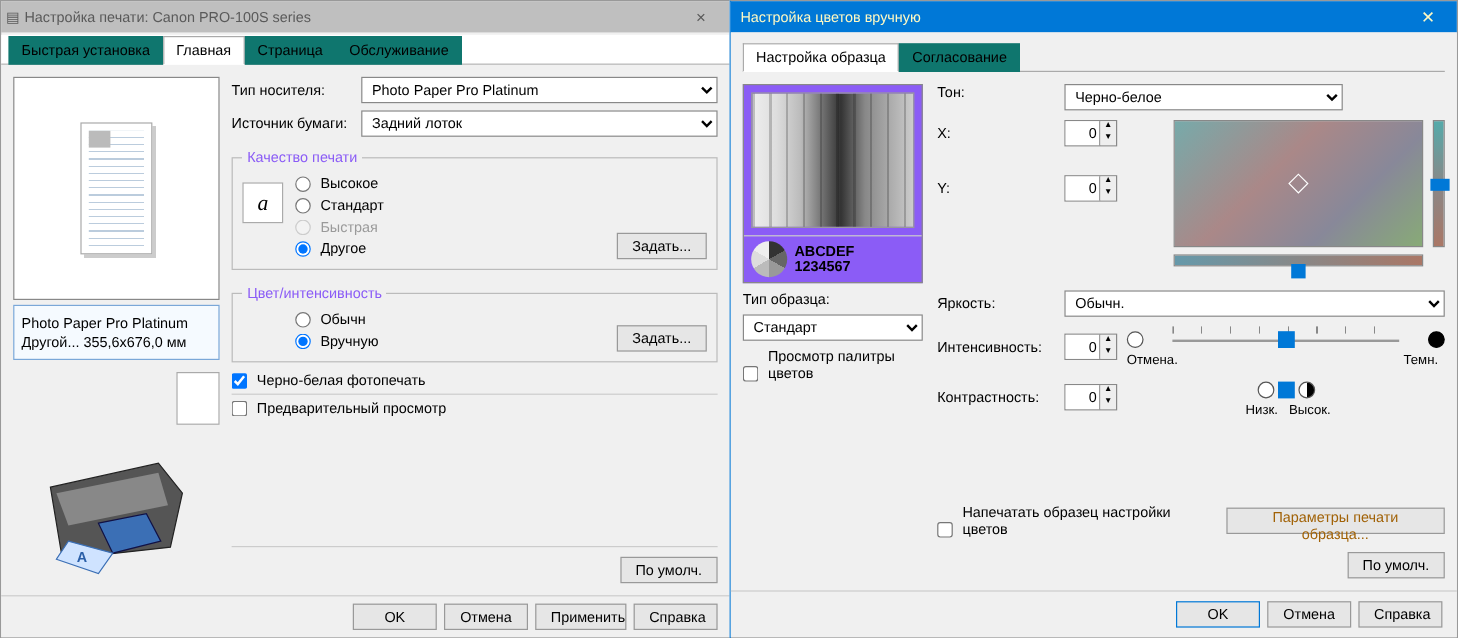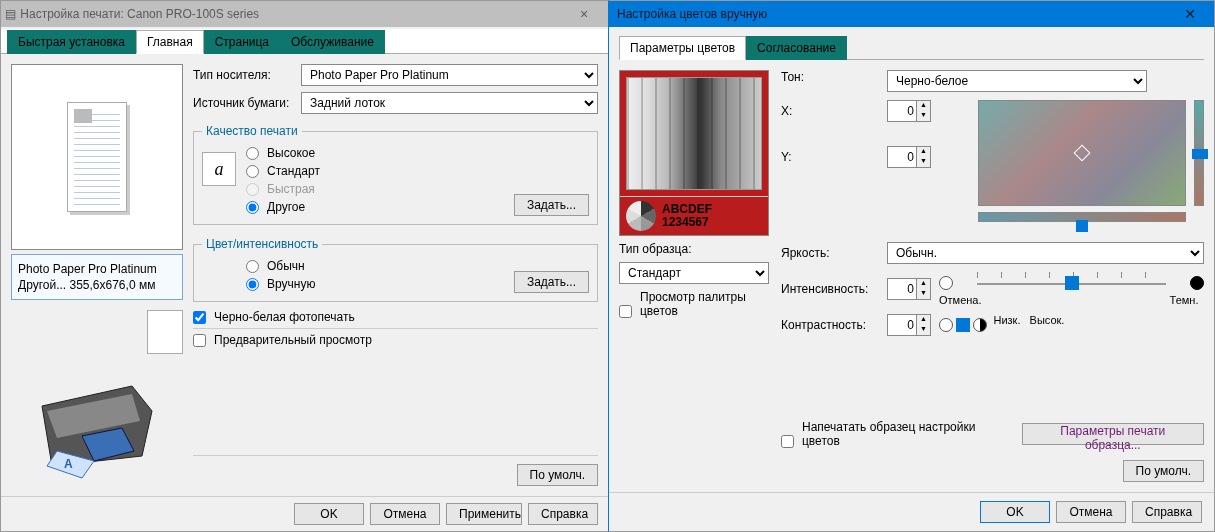--- a/index.html
+++ b/index.html
@@ -2,59 +2,59 @@
 <html><head>
 <meta charset="utf-8">
 <style>
 * { box-sizing: border-box; font-family: "Segoe UI", Tahoma, sans-serif; font-size: 12px; }
 body { margin: 0; background: #fff; width: 1215px; height: 532px; display: flex; }
 .window { display: flex; flex-direction: column; border: 1px solid #999; background: #f0f0f0; }
 .w1 { width: 608px; height: 532px; border-right: none; }
 .w2 { width: 607px; height: 532px; border-left: 1px solid #0078d7; }
 .titlebar { height: 26px; display: flex; align-items: center; padding: 0 4px; }
 .t1 { background: #bfbfbf; color: #5a5a5a; }
-.t2 { background: #0078d7; color: #0f172a; }
+.t2 { background: #0078d7; color: #fef9c3; }
 .titlebar .title { flex: 1; padding-left: 4px; }
 .titlebar .close { width: 40px; text-align: center; cursor: pointer; font-size: 14px; }
 .tabs { display: flex; background: #fff; border-bottom: 1px solid #aaa; padding-left: 6px; margin-top:2px; }
 .tabs-inner { display: flex; border-bottom: 1px solid #aaa; margin: 8px 10px 0 10px; }
 .tab { padding: 4px 10px; border: 1px solid transparent; cursor: pointer; position: relative; top: 1px; background: #0f766e;}
 .tab.active { background: #fff; border: 1px solid #aaa; border-bottom: 1px solid #fff; }
 .body1 { flex: 1; display: flex; padding: 10px; gap: 10px; background: #f0f0f0; }
 .left-col { width: 172px; display: flex; flex-direction: column; align-items: center; }
 .preview-box { width: 172px; height: 186px; border: 1px solid #888; background: #fff; display: flex; align-items: center; justify-content: center; }
 .paper-preview { width: 60px; height: 110px; background: #fff; border: 1px solid #aaa; box-shadow: 3px 3px 0 #ccc; position: relative; }
 .paper-preview::before { content:""; position:absolute; top:6px; left:6px; right:6px; bottom:6px; background: repeating-linear-gradient(#fff,#fff 5px,#bcd 5px,#bcd 6px); }
 .paper-preview::after { content:""; position:absolute; top:6px; left:6px; width:18px; height:14px; background:#bbb; }
 .info-box { width: 172px; border: 1px solid #7aa7d8; background:#f5faff; padding: 6px 6px; margin-top: 4px; font-size: 11.5px; line-height: 1.35; }
 .small-square { width: 36px; height: 44px; border: 1px solid #aaa; background: #fff; margin-top: 10px; align-self: flex-end; margin-right: 0; }
 .printer-art { margin-top: auto; width: 150px; height: 120px; position: relative; }
 .right-col { flex: 1; display: flex; flex-direction: column; }
 .row { display: flex; align-items: center; margin-bottom: 6px; gap: 8px; }
 .lbl { width: 100px; }
 select.combo { flex: 1; height: 22px; border: 1px solid #888; background: #fff; padding: 0 4px; }
 fieldset { border: 1px solid #bbb; margin: 4px 0 8px 0; padding: 6px 8px 8px 8px; }
-legend { padding: 0 4px; color: #0369a1; }
+legend { padding: 0 4px; color: #8b5cf6; }
 .radio-row { display: flex; align-items: center; gap: 4px; margin: 2px 0; }
 input[type=radio], input[type=checkbox] { margin: 0 4px 0 0; }
 .btn { height: 22px; padding: 0 12px; border: 1px solid #999; background: #e6e6e6; cursor: pointer; }
-.btn:disabled { color: #701a75; }
+.btn:disabled { color: #a16207; }
 .btn-row { display: flex; justify-content: flex-end; gap: 6px; padding: 6px 10px; border-top: 1px solid #ccc; background: #f0f0f0; }
 .btn-row-inner { display: flex; justify-content: flex-end; gap: 6px; padding: 4px 0 0 0; }
 .fs-flex { display: flex; gap: 10px; align-items: flex-start; }
 .quality-icon { width: 34px; height: 34px; border: 1px solid #aaa; background: #fff; display:flex; align-items:center; justify-content:center; margin-top:8px; font-style:italic; font-family: serif; font-size:18px; }
 .radio-col { display: flex; flex-direction: column; flex:1; }
 .disabled-text { color: #9a9a9a; }
 hr { border: none; border-top: 1px solid #ccc; margin: 4px 0; }
 
 
 .body2 { flex: 1; display: flex; flex-direction: column; padding: 0 0 0 0; background: #f0f0f0; }
 .body2-content { display: flex; padding: 10px; gap: 12px; flex:1; }
 .sample-col { width: 150px; display: flex; flex-direction: column; gap: 6px; }
-.sample-box { width: 150px; height: 166px; border: 1px solid #888; background: #b91c1c; display:flex; flex-direction:column; }
+.sample-box { width: 150px; height: 166px; border: 1px solid #888; background: #8b5cf6; display:flex; flex-direction:column; }
 .pencils { flex:1; background: linear-gradient(90deg,#eee,#ddd,#bbb 30%,#333 55%,#888 70%,#ccc); margin:6px; border:1px solid #999; position:relative; }
 .pencils::before { content:""; position:absolute; inset:0; background:repeating-linear-gradient(90deg,rgba(0,0,0,.2) 0 2px, transparent 2px 14px);}
 .sample-text { display:flex; align-items:center; padding:4px 6px; gap:6px; border-top:1px solid #ccc;}
 .mini-pie { width:30px; height:30px; border-radius:50%; background: conic-gradient(#333 0 60deg,#666 60deg 120deg,#999 120deg 180deg,#bbb 180deg 240deg,#ddd 240deg 300deg,#eee 300deg 360deg); }
 .sample-lines { font-weight:bold; font-size:13px; line-height:1.1; }
 .controls-col { flex:1; display:flex; flex-direction:column; gap:8px; }
 .ctrl-row { display:flex; align-items:center; gap:8px; }
 .ctrl-lbl { width: 98px; }
 .spin { width: 44px; height: 22px; border:1px solid #888; display:flex; }
 .spin input { width: 28px; border:none; text-align:right; padding-right:2px; font-size:12px; }
@@ -201,21 +201,21 @@
 </div>
 
 <div class="window w2">
   <div class="titlebar t2">
     <span class="title">Настройка цветов вручную</span>
     <span class="close">✕</span>
   </div>
 
   <div class="body2">
     <div class="tabs-inner">
-      <div class="tab active">Параметры цветов</div>
+      <div class="tab active">Настройка образца</div>
       <div class="tab">Согласование</div>
     </div>
 
     <div class="body2-content">
       <div class="sample-col">
         <div class="sample-box">
           <div class="pencils"></div>
           <div class="sample-text">
             <div class="mini-pie"></div>
             <div class="sample-lines">
@@ -229,21 +229,21 @@
         <label class="check-row">
             <input type="checkbox" style="">
             <span>Просмотр палитры цветов</span>
           </label>
       </div>
 
       <div class="controls-col">
         <div class="tone-combo-row">
           <span class="ctrl-lbl">Тон:</span>
           <div class="tone-right" style="flex:1">
-            <select class="combo" style="width:260px;flex:none"><option>Черно-белое</option></select>
+            <select class="combo" style="width:232px;flex:none"><option>Черно-белое</option></select>
           </div>
         </div>
 
         <div class="tone-combo-row">
           <div style="display:flex;flex-direction:column;gap:24px;">
             <div class="ctrl-row">
                 <span class="ctrl-lbl">X:</span>
               <div class="spin">
                   <input value="0" style="">
                   <div class="arrows">
@@ -314,21 +314,21 @@
 
         <div class="ctrl-row">
           <span class="ctrl-lbl">Контрастность:</span>
           <div class="spin">
               <input value="0" style="">
               <div class="arrows">
                 <div>▲</div>
                 <div>▼</div>
               </div>
             </div>
-          <div style="flex:1;display:flex;flex-direction:row;">
+          <div style="flex:1;display:flex;flex-direction:column;align-items:center;">
             <div class="slider-row">
               <div class="slider-end circle-light"></div>
               <div class="slider-track">
                 <div class="ticks"></div>
                   <div class="slider-line"></div>
                 <div class="slider-thumb" style="left:50%"></div>
               </div>
               <div class="half-circle"></div>
             </div>
             <div style="display:flex;justify-content:space-between;">

